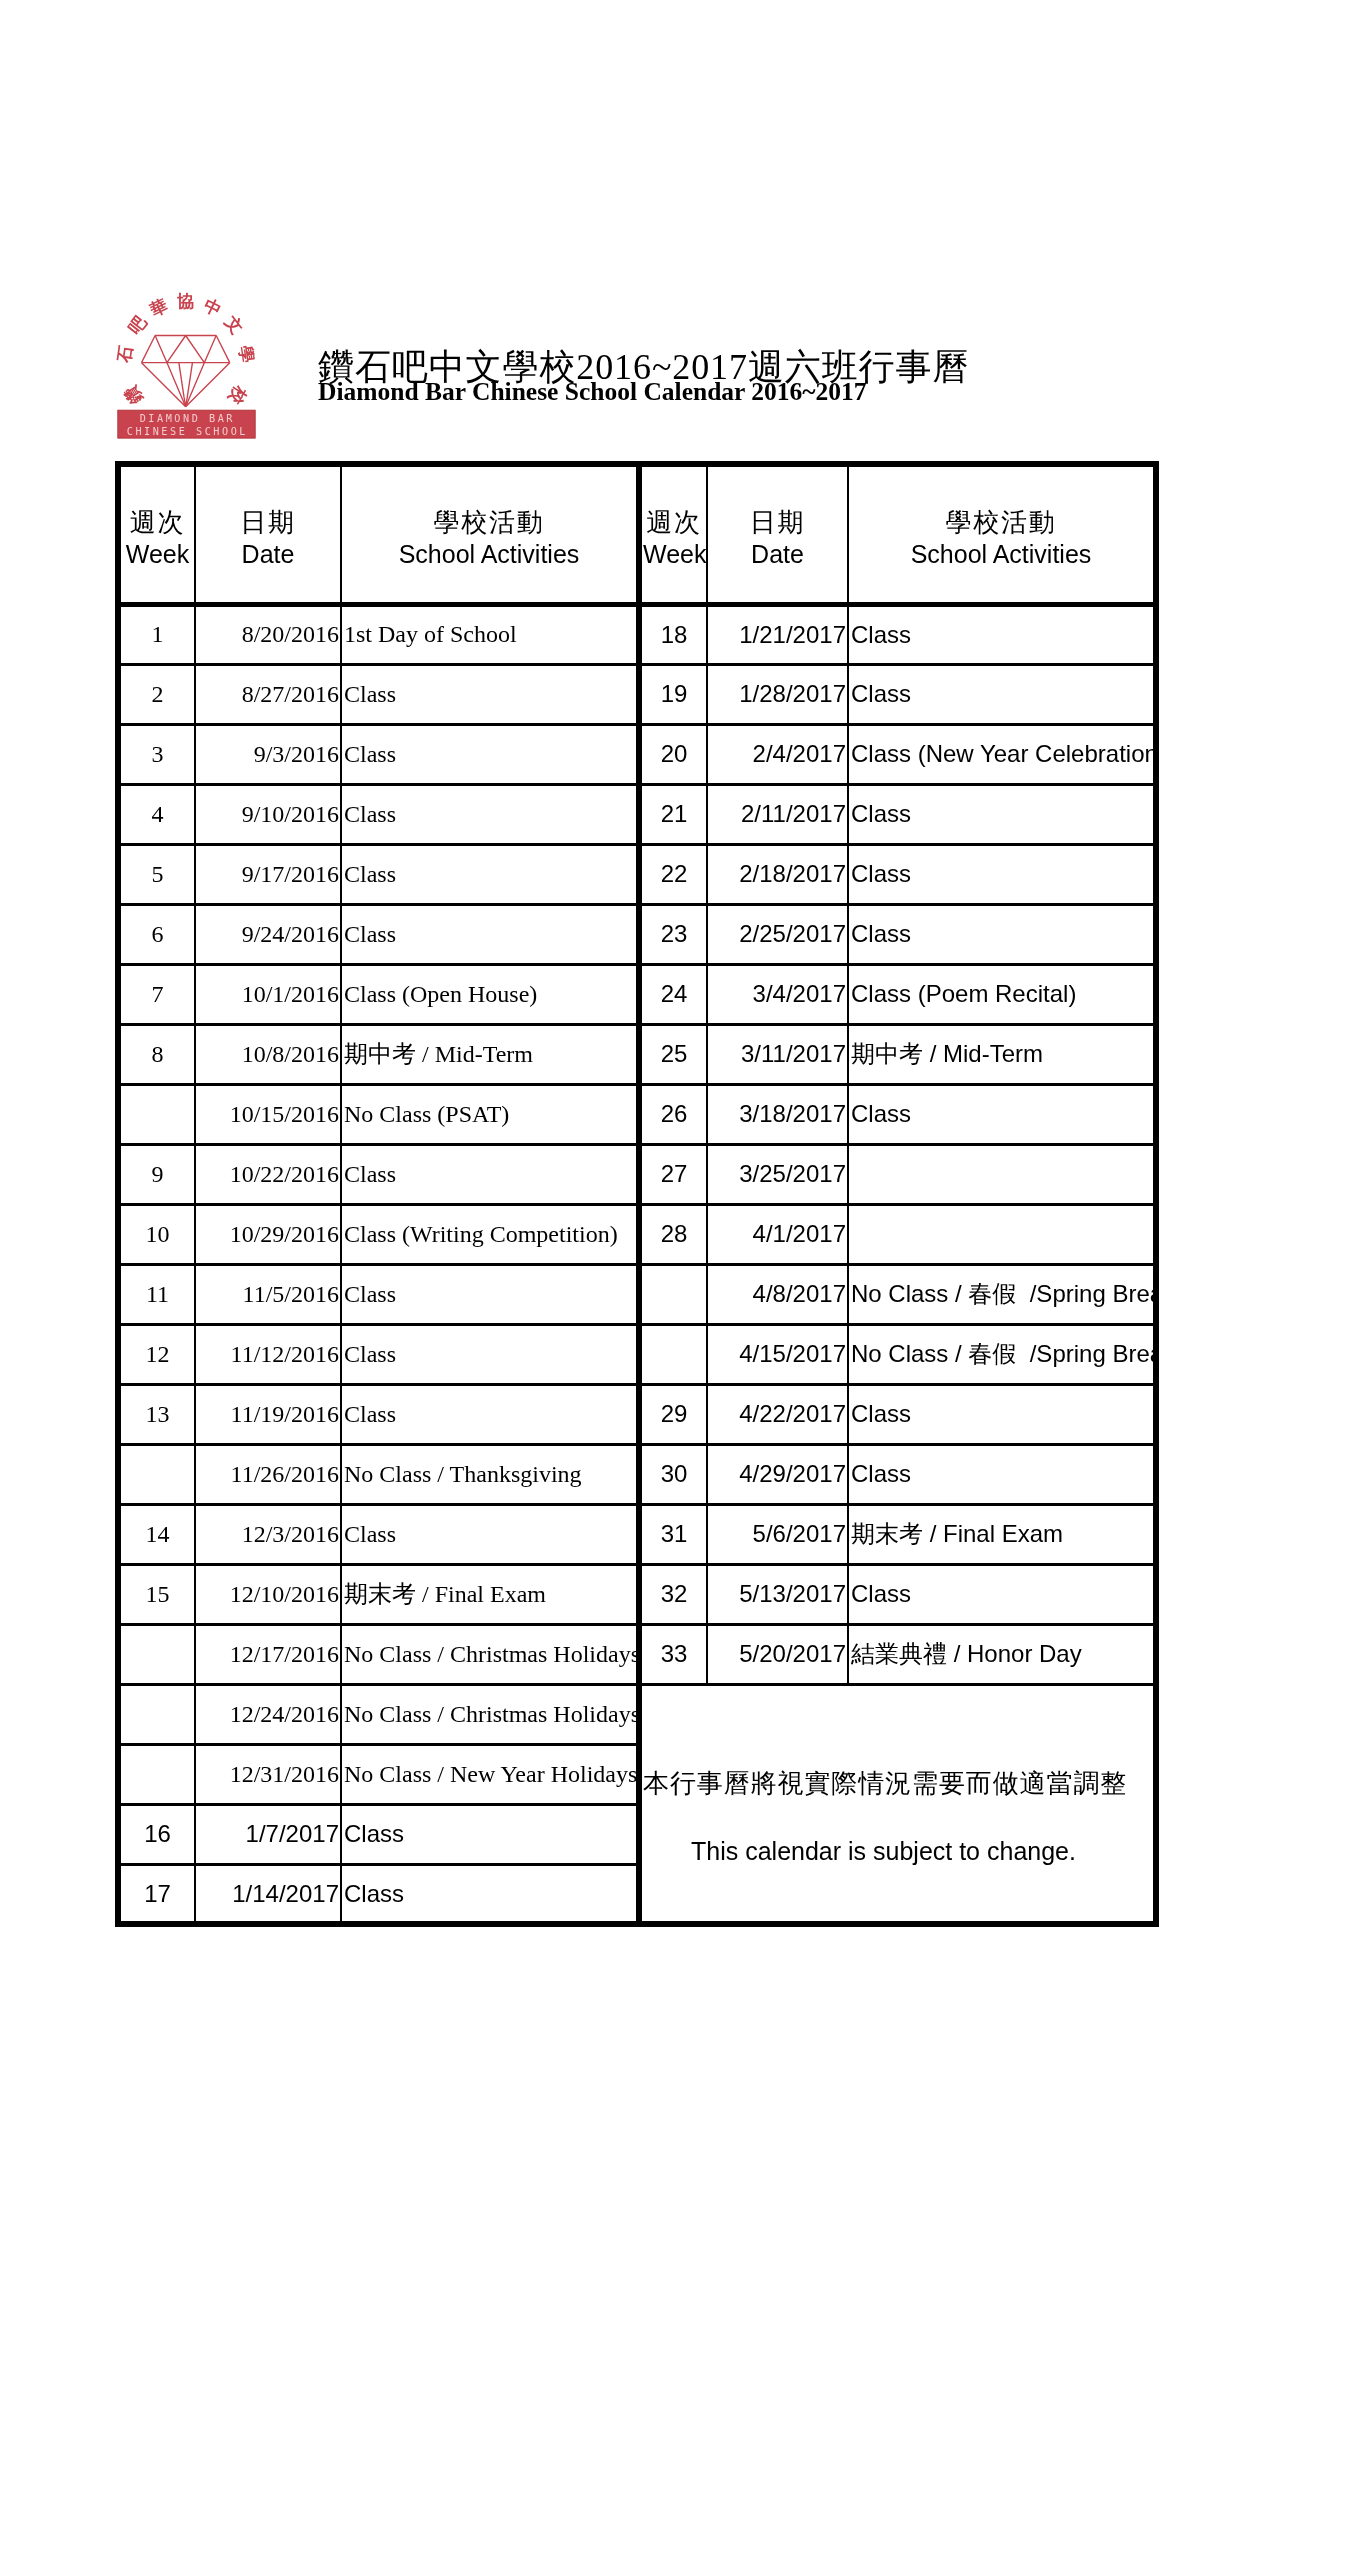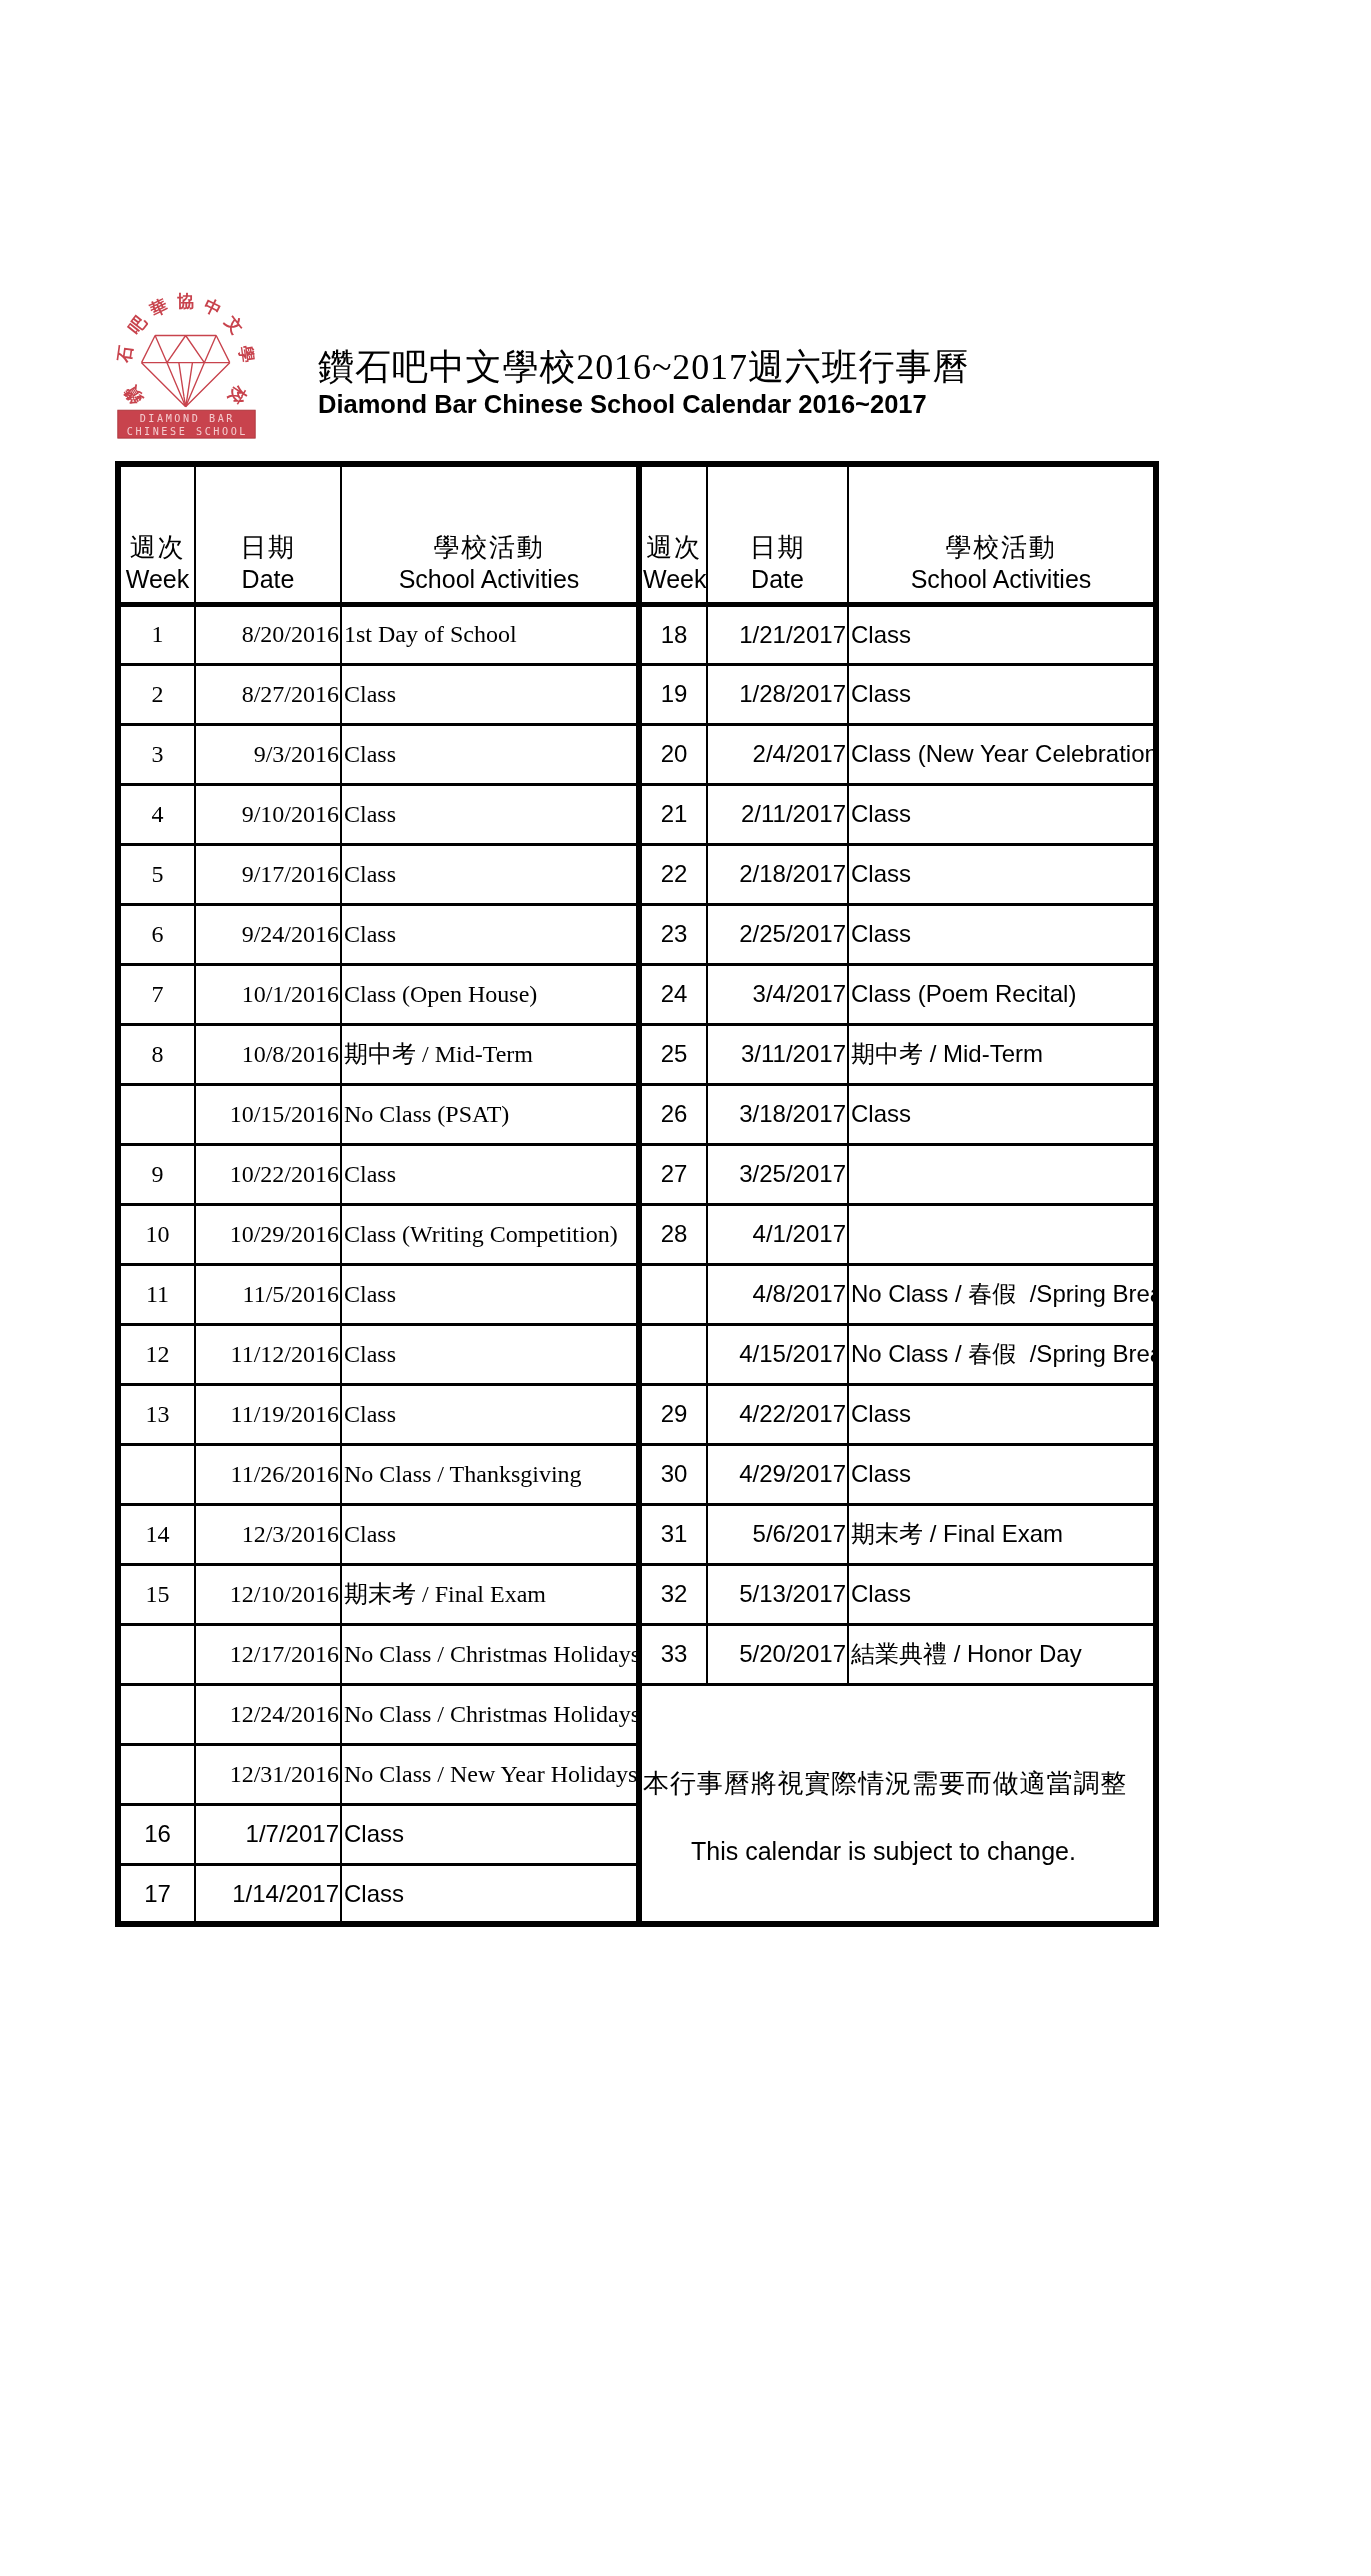--- a/index.html
+++ b/index.html
@@ -14,42 +14,42 @@
   
   .logo{position:absolute;left:111px;top:286px;width:151px;height:155px;}
   .logo svg{display:block;}
 
   
   .title-zh{
     position:absolute;left:318px;top:343px;
     font-size:36px;letter-spacing:0.9px;white-space:pre;
   }
   .title-en{
-    position:absolute;left:318px;top:390px;
-    font-family:Liberation Sans, sans-serif;
+    position:absolute;left:318px;top:377px;
+    font-family:Liberation Serif, serif;
     font-weight:bold;font-size:25.5px;white-space:pre;
   }
 
   
   table.calendar{
     position:absolute;left:115px;top:461px;width:1038px;
     border-collapse:collapse;table-layout:fixed;
     border:6.8px solid #000;
   }
   col.c1{width:77px;}  col.c2{width:146px;} col.c3{width:298px;}
   col.c4{width:68px;}  col.c5{width:141px;} col.c6{width:308px;}
 
   td{border:2.6px solid #000;vertical-align:middle;overflow:hidden;}
   thead tr{height:134px;}
   thead td{border-bottom:5.1px solid #000;}
   tbody tr{height:60px;}
   tbody td{border-top-width:3.4px;border-bottom-width:3.4px;}
   .sep{border-left:6.8px solid #000 !important;}
 
-  .hcell{display:flex;flex-direction:column;justify-content:flex-end;
+  .hcell{display:flex;flex-direction:column;justify-content:center;
          height:114px;padding:12px 0 6.8px 0;text-align:center;}
   .hzh{font-size:26px;letter-spacing:1.7px;}
   .hen{font-family:"Liberation Sans","DejaVu Sans",sans-serif;font-size:25px;}
 
   td.week{text-align:center;font-size:24px;}
   td.date{text-align:right;font-size:24px;white-space:pre;}
   td.act{text-align:left;font-size:24px;padding-left:2px;white-space:pre;}
 
   td.note-cell{
     border-left:6.8px solid #000;

